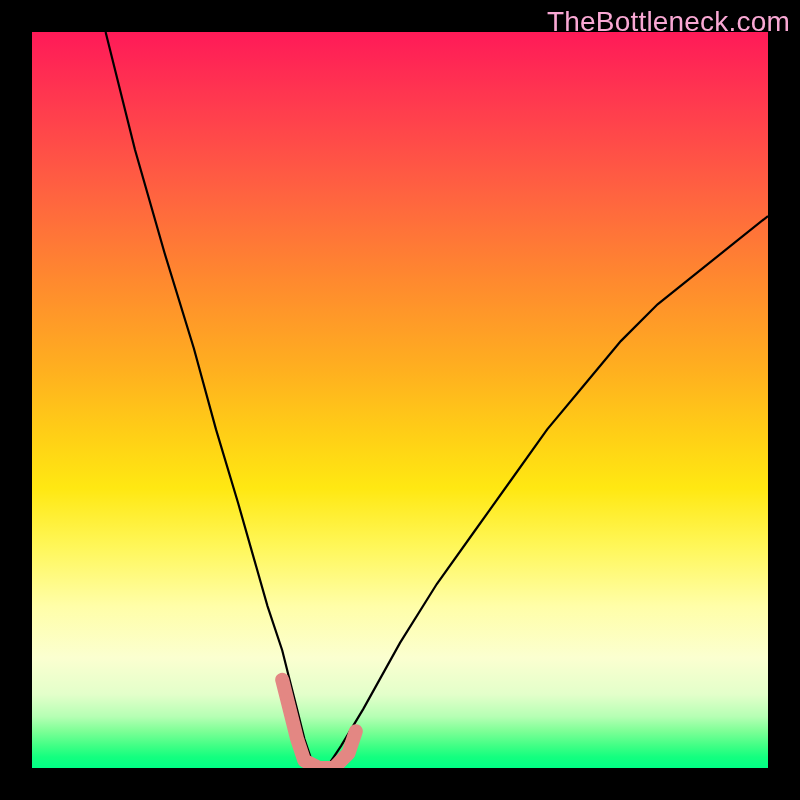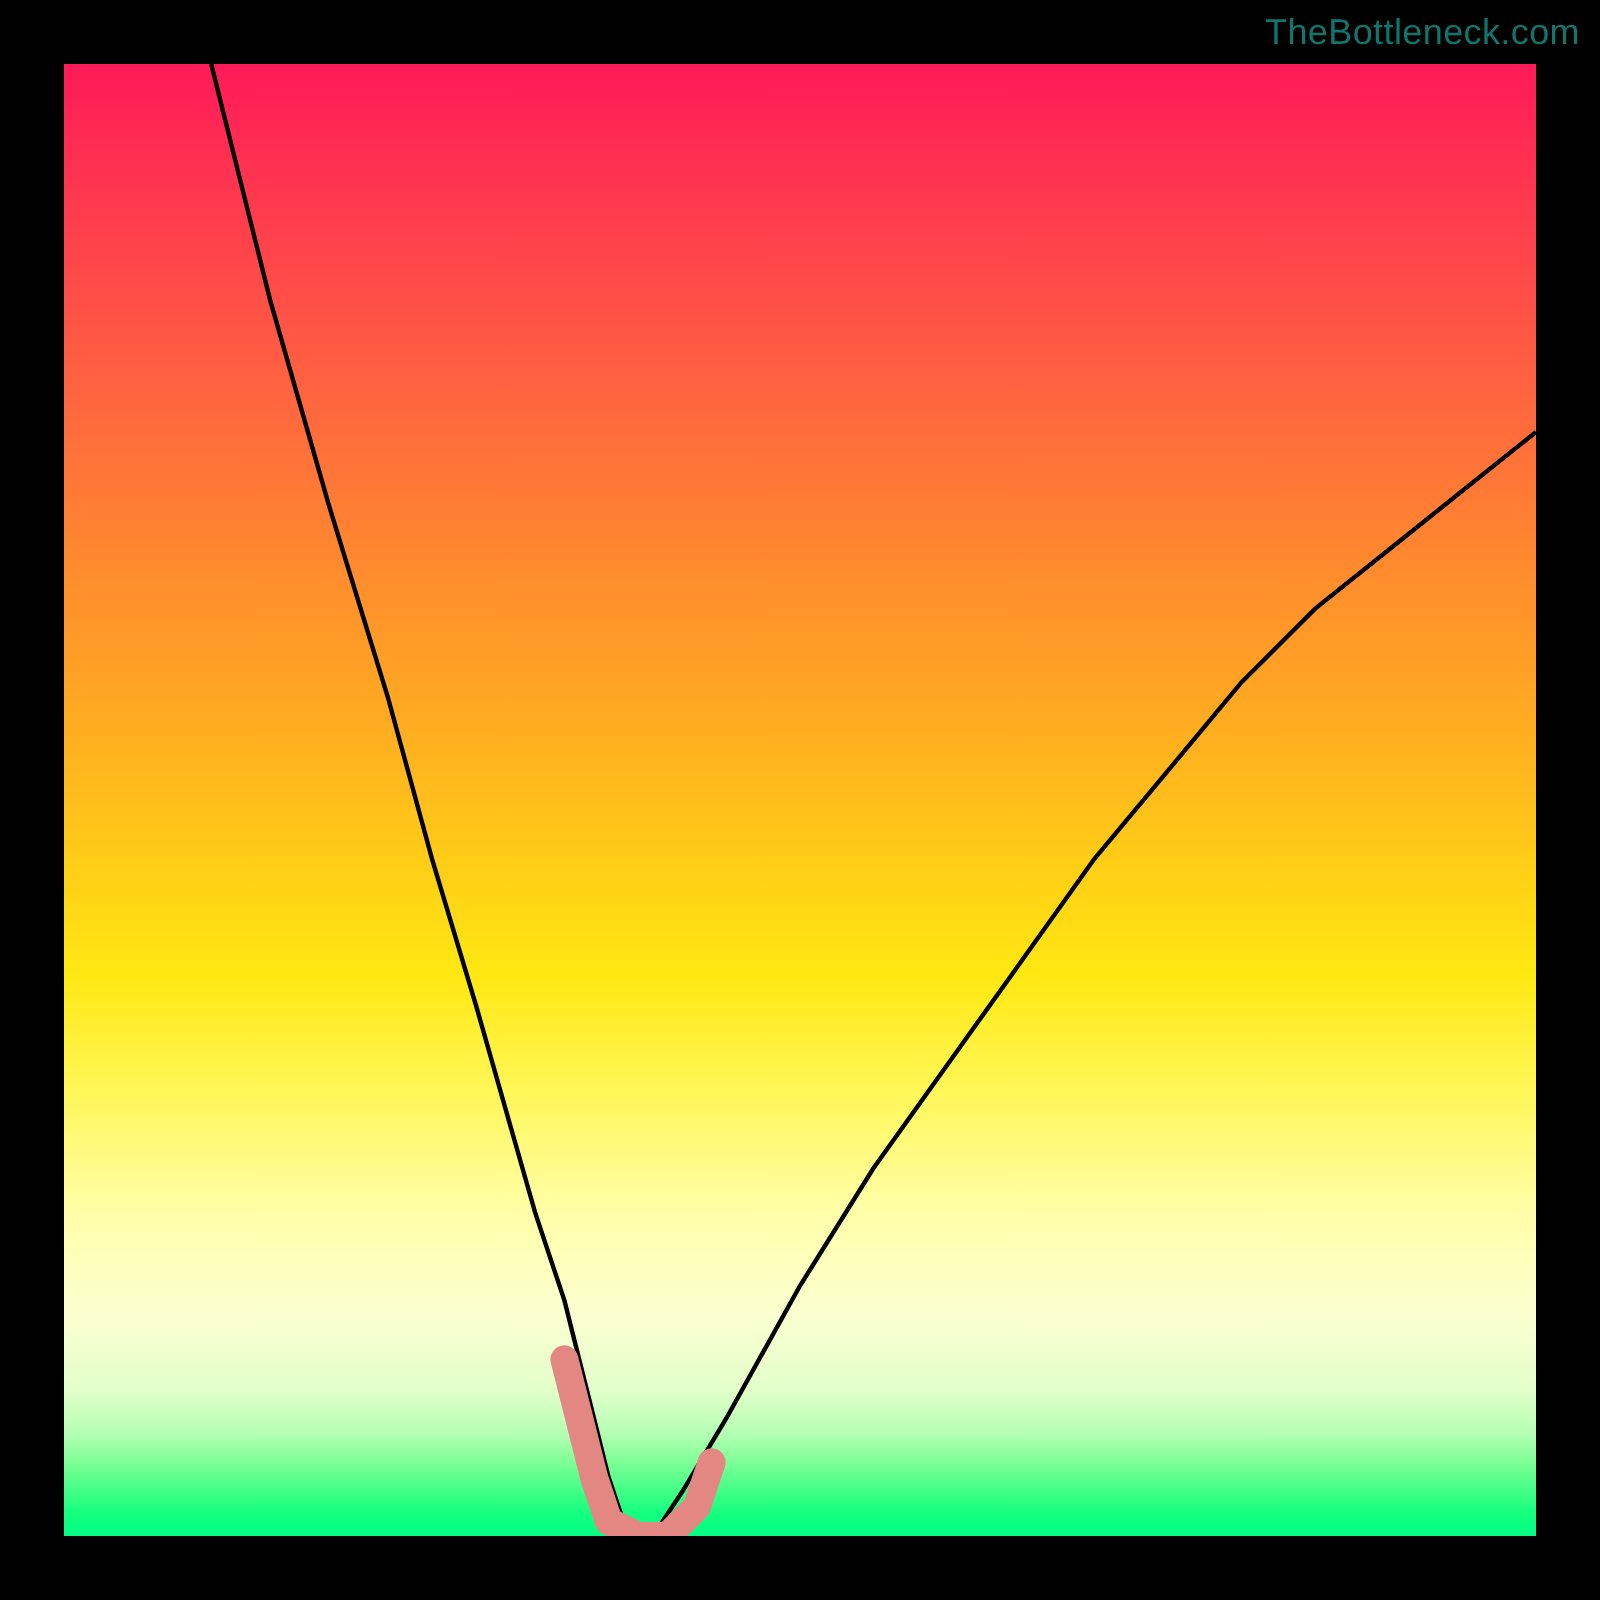--- a/index.html
+++ b/index.html
@@ -46,22 +46,22 @@
       #7dff96 95%,
       #40ff85 97%,
       #14ff7f 98.5%,
       #00ff85 100%
     );
   }
   .watermark {
     position: absolute;
     top: 6px;
     right: 10px;
-    color: #0f766e;
-    font-size: 18px;
+    color: #f9a8d4;
+    font-size: 28px;
     letter-spacing: 0.2px;
     user-select: none;
   }
   svg.curves {
     position: absolute;
     left: 0; top: 0;
     width: 100%; height: 100%;
   }
   .curve-line {
     fill: none;

